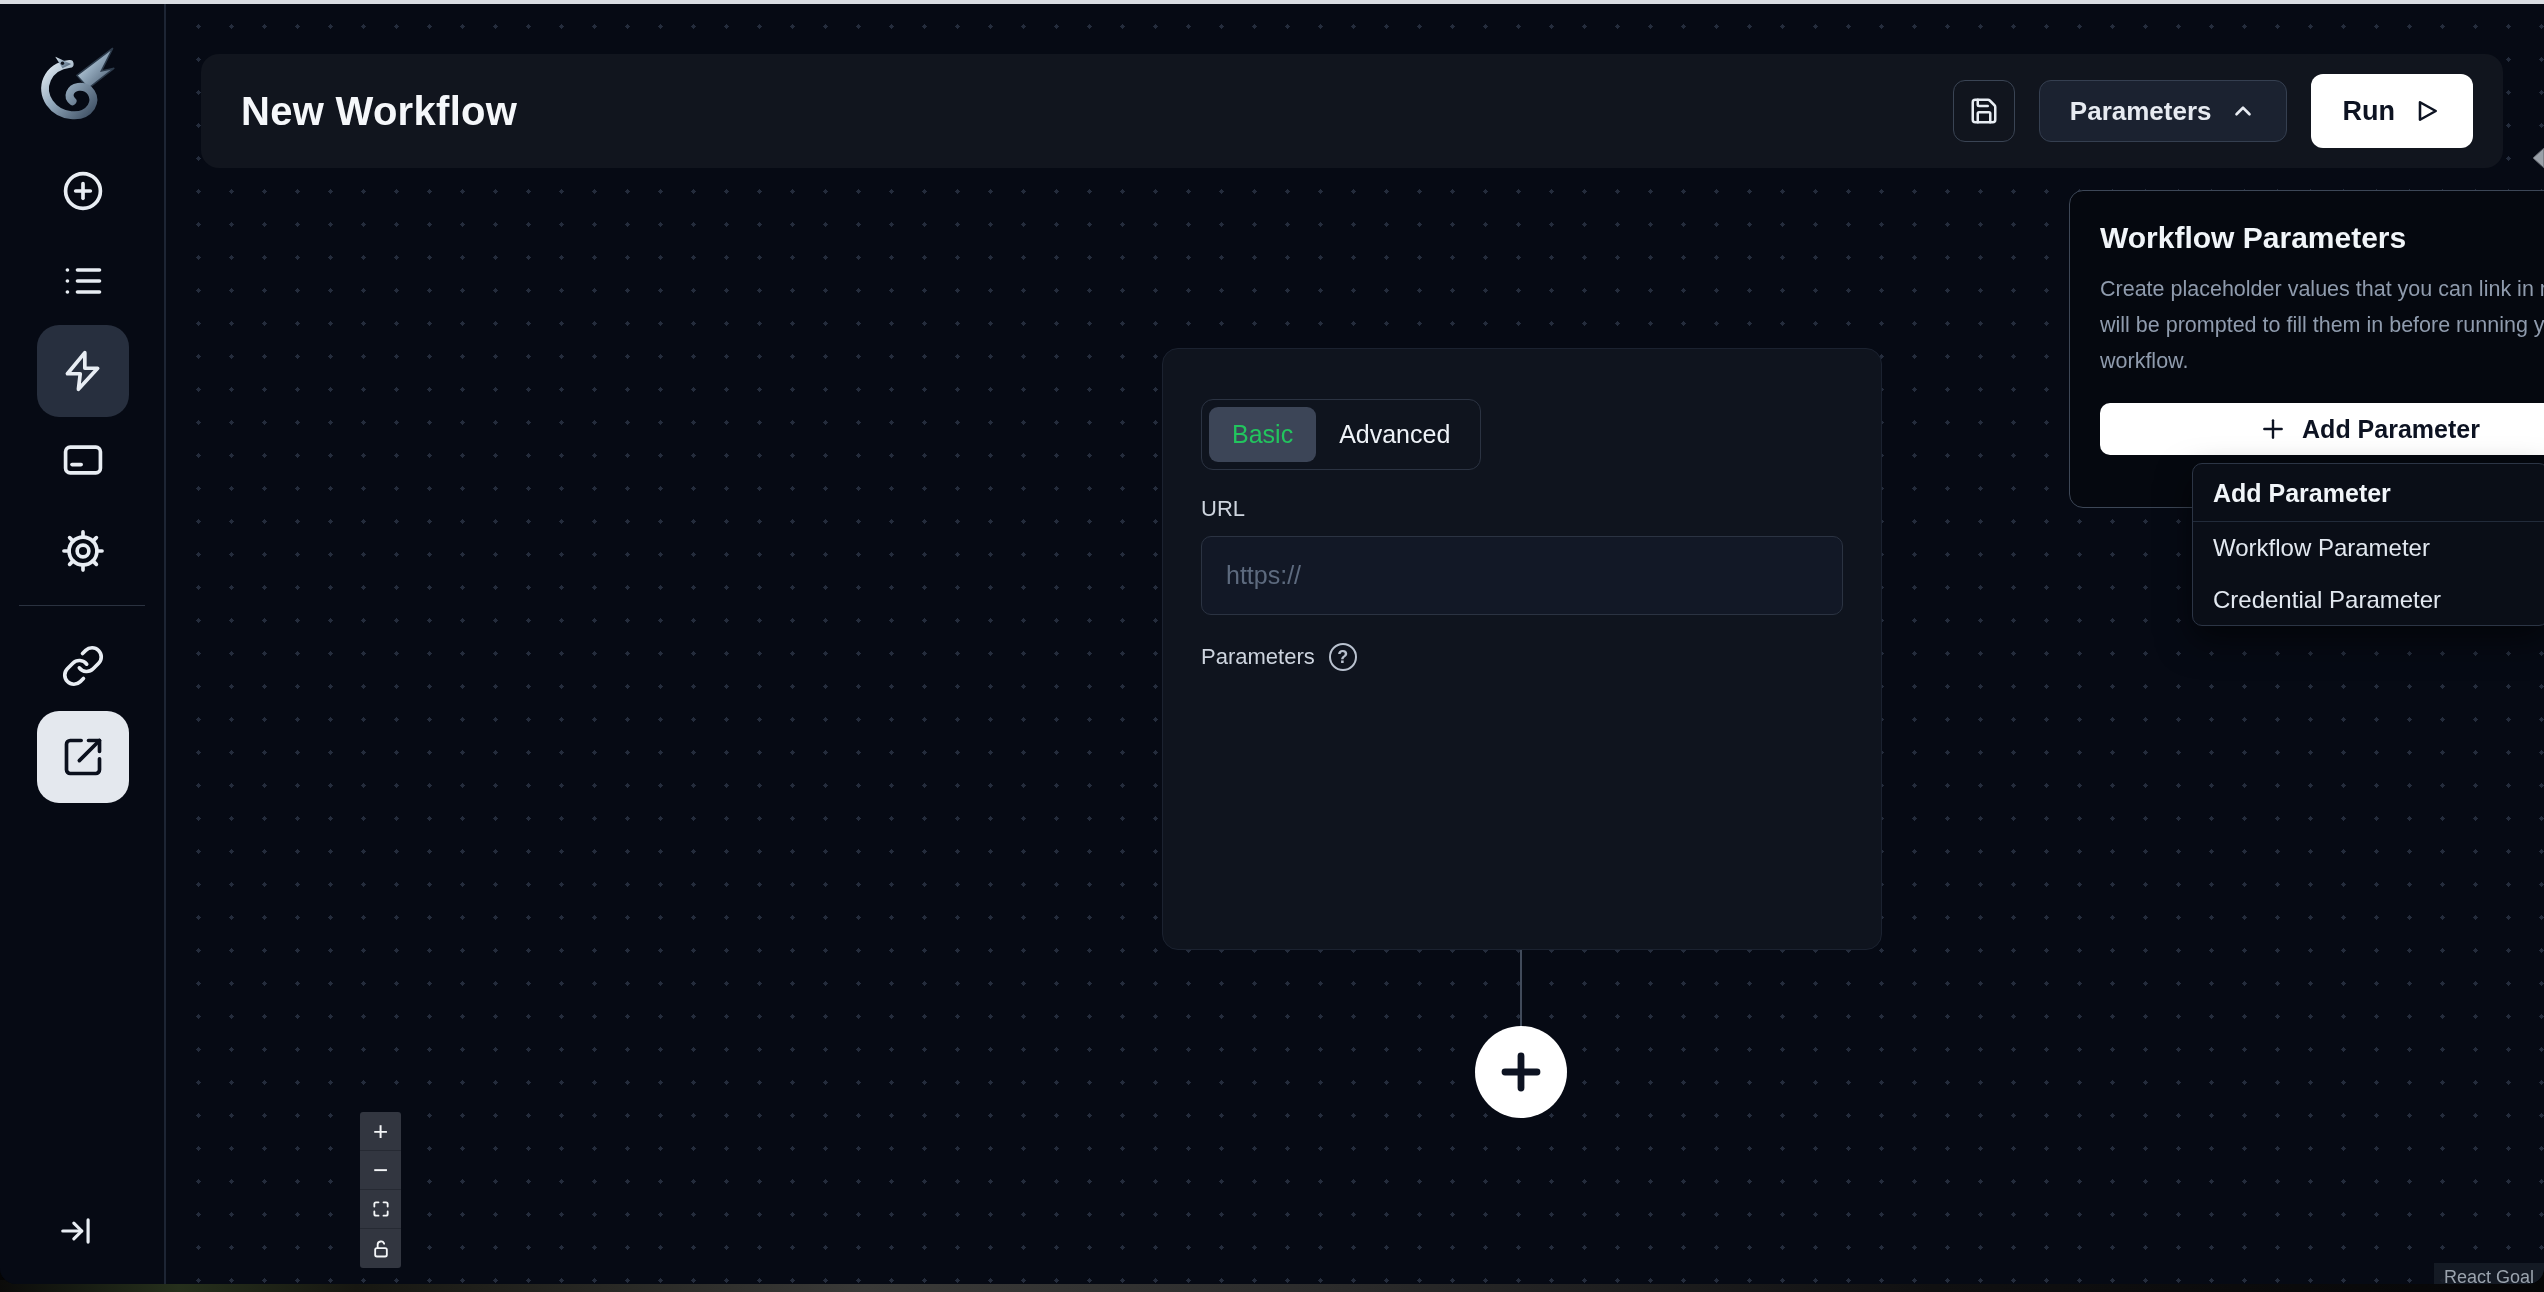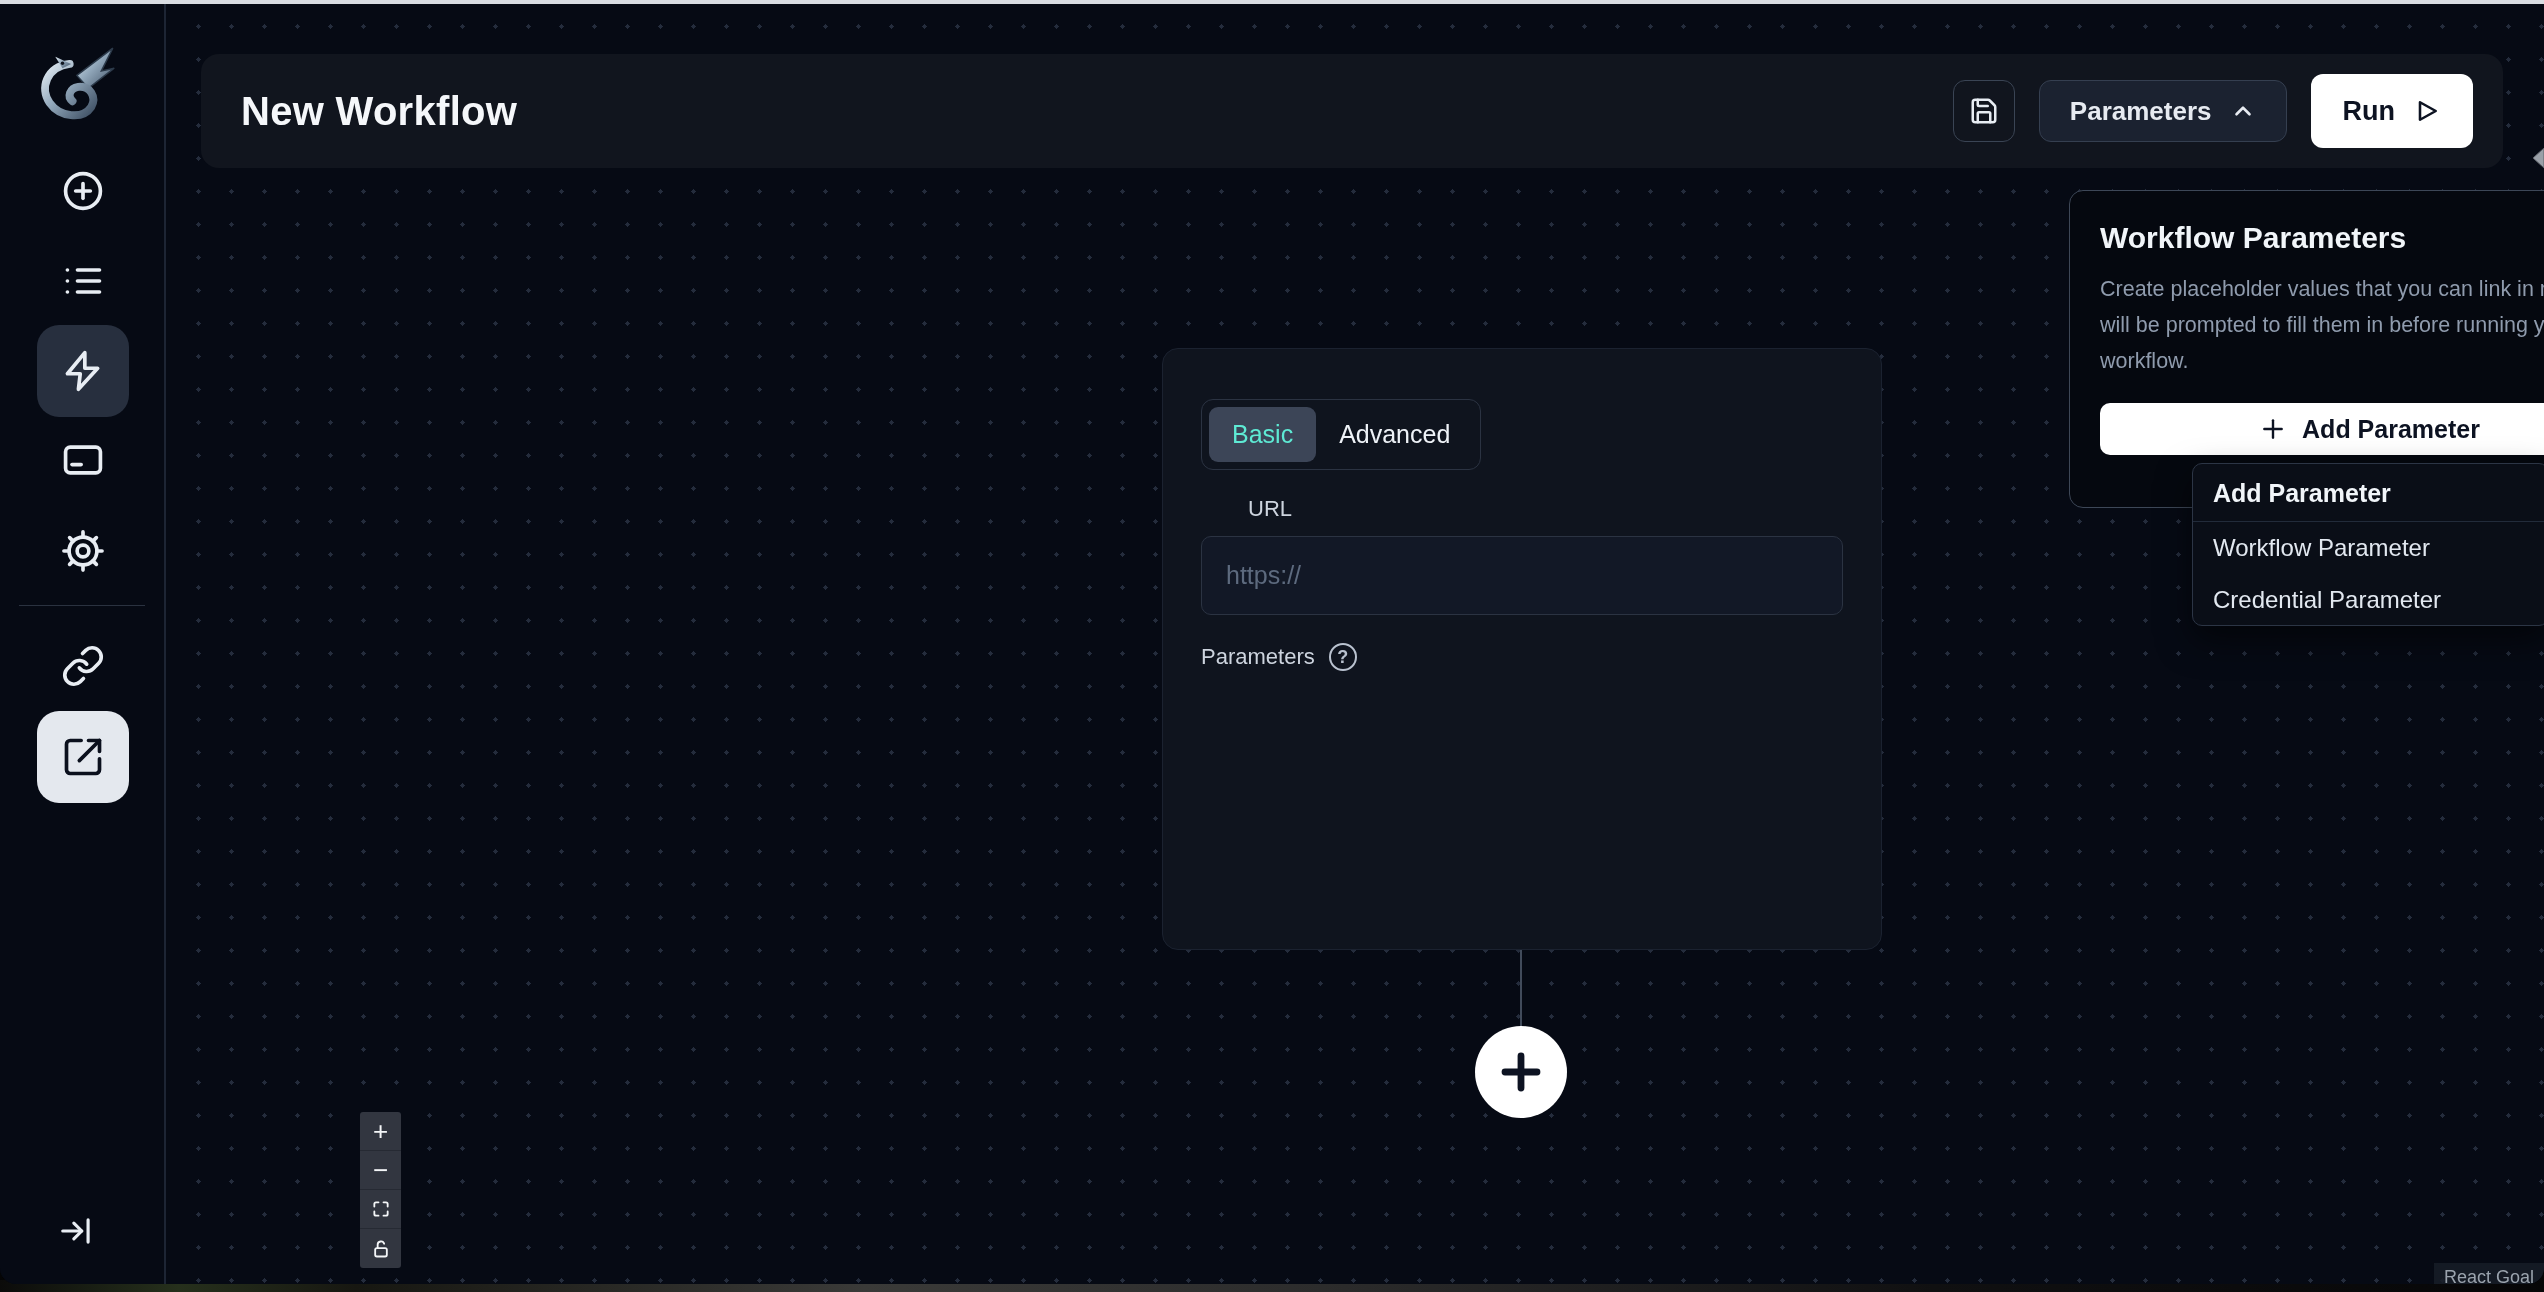--- a/index.html
+++ b/index.html
@@ -56,28 +56,28 @@
     display:flex; align-items:center; justify-content:center; flex:none; }
   #node-icon-box svg { width:34px; height:34px; stroke:#eef2f7; stroke-width:2; fill:none; stroke-linecap:round; }
   #node-titles { margin-left:24px; }
   #node-title { font-size:30px; font-weight:700; color:#f1f5f9; margin-top:2px; }
   #node-subtitle { font-size:21px; color:#8b97a8; margin-top:9px; }
   #node-menu { margin-left:auto; display:flex; gap:8px; padding-top:12px; cursor:pointer; }
   #node-menu i { width:7px; height:7px; border-radius:50%; background:#e2e8f0; }
 
   #node-tabs { margin-top:22px; display:inline-flex; border:1px solid #2b3342; border-radius:12px; padding:7px; }
   .tab { font-size:25px; padding:13px 23px; border-radius:9px; color:#eef2f7; cursor:pointer; }
-  .tab.active { background:#3c4557; color:#5eead4; }
+  .tab.active { background:#3c4557; color:#22c55e; }
 
   .field-label { font-size:22px; color:#cdd4de; }
   .text-input { width:100%; height:79px; margin-top:14px; background:#121826;
     border:1px solid #2b3342; border-radius:10px; padding:0 24px; font-size:25px;
     color:#e2e8f0; font-family:"Liberation Sans", sans-serif; outline:none; }
   .text-input::placeholder { color:#5d6a7e; }
-  #url-label { margin-top:26px; display:block;margin-left:47px; }
+  #url-label { margin-top:26px; display:block; }
   #goal-label { margin-top:28px; display:block; }
   #params-row { margin-top:28px; display:flex; align-items:center; gap:14px; }
   #help-icon { width:28px; height:28px; border:2px solid #b9c2cf; border-radius:50%;
     color:#b9c2cf; font-size:18px; font-weight:700; display:flex; align-items:center; justify-content:center; }
   #select-box { margin-top:20px; height:62px; border:1px solid #2b3342; border-radius:10px;
     display:flex; align-items:center; justify-content:space-between; padding:0 22px; cursor:pointer; }
   #select-box span { font-size:26px; font-weight:700; color:#dfe5ec; }
   #select-box svg { width:26px; height:26px; stroke:#c3ccd8; stroke-width:2.4; fill:none; stroke-linecap:round; stroke-linejoin:round; }
 
   

